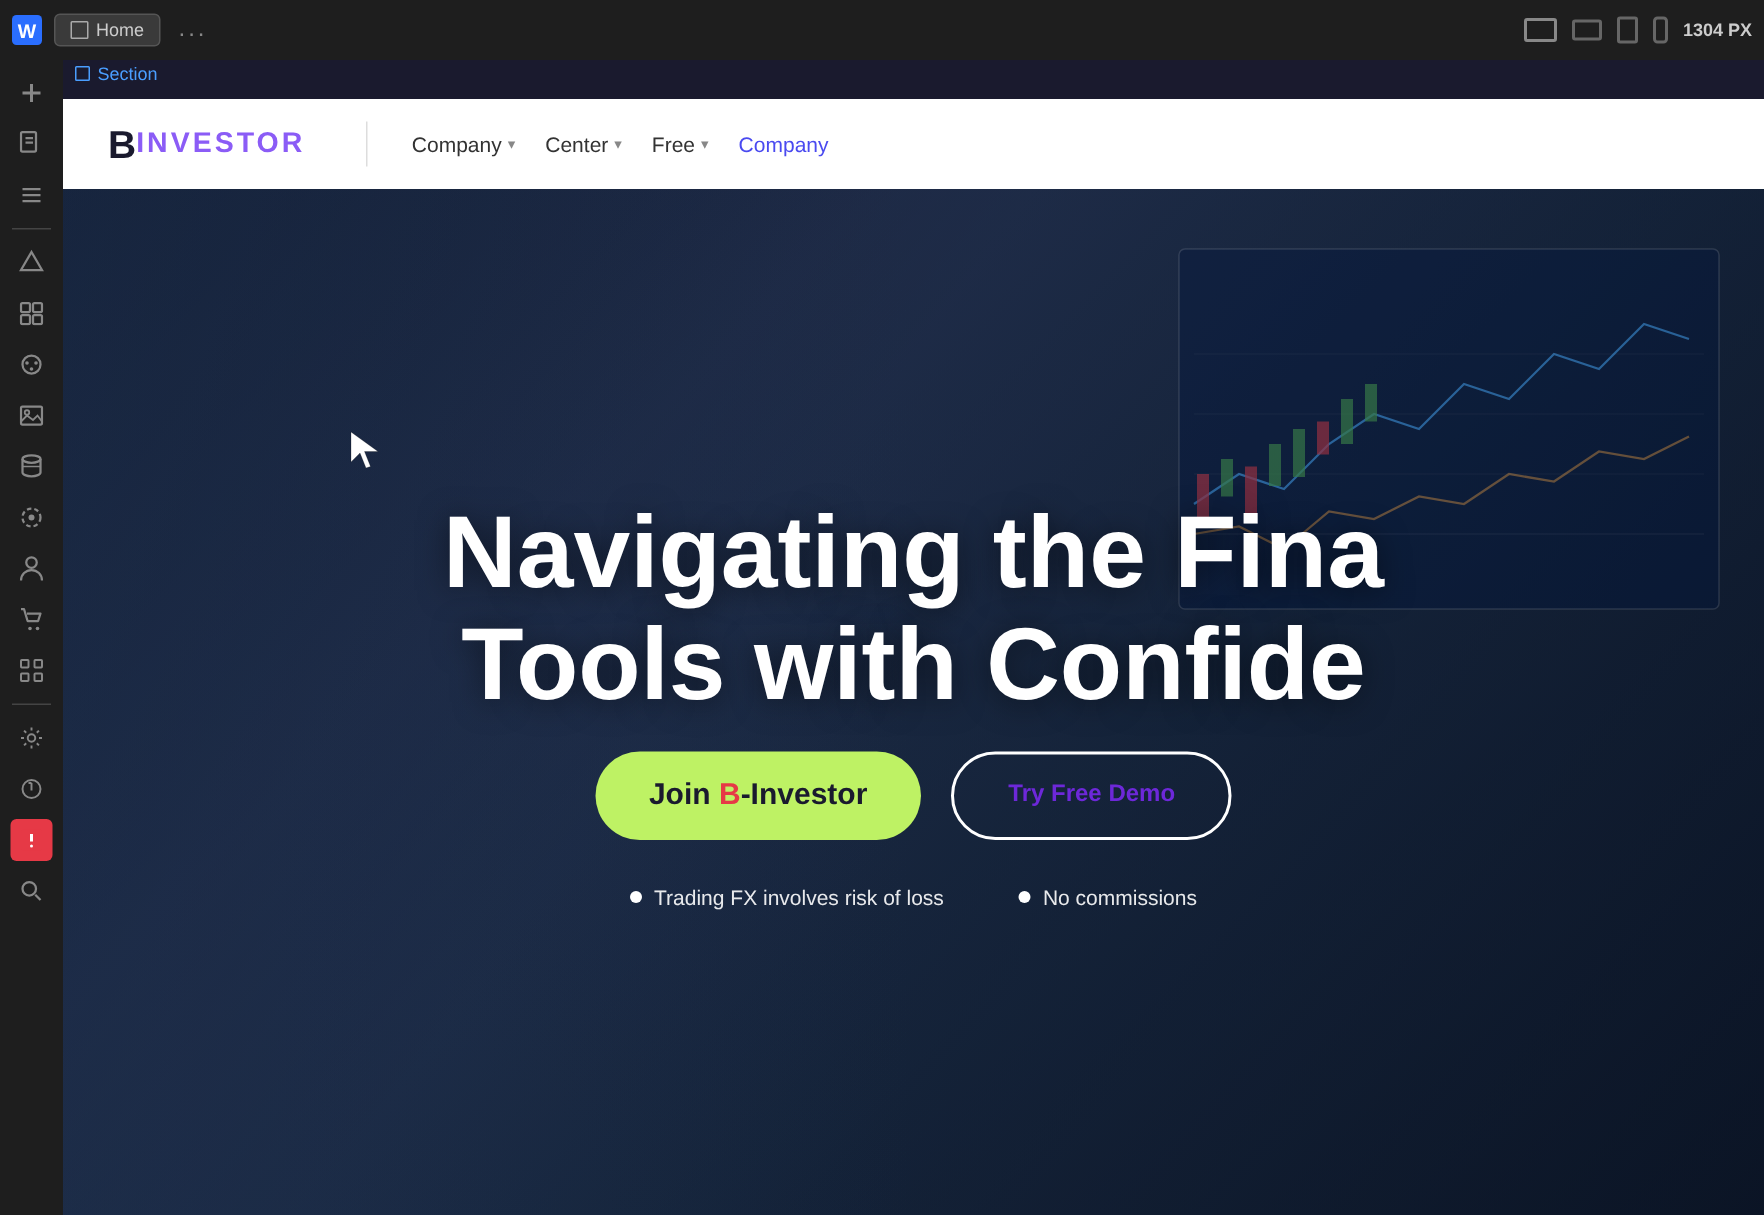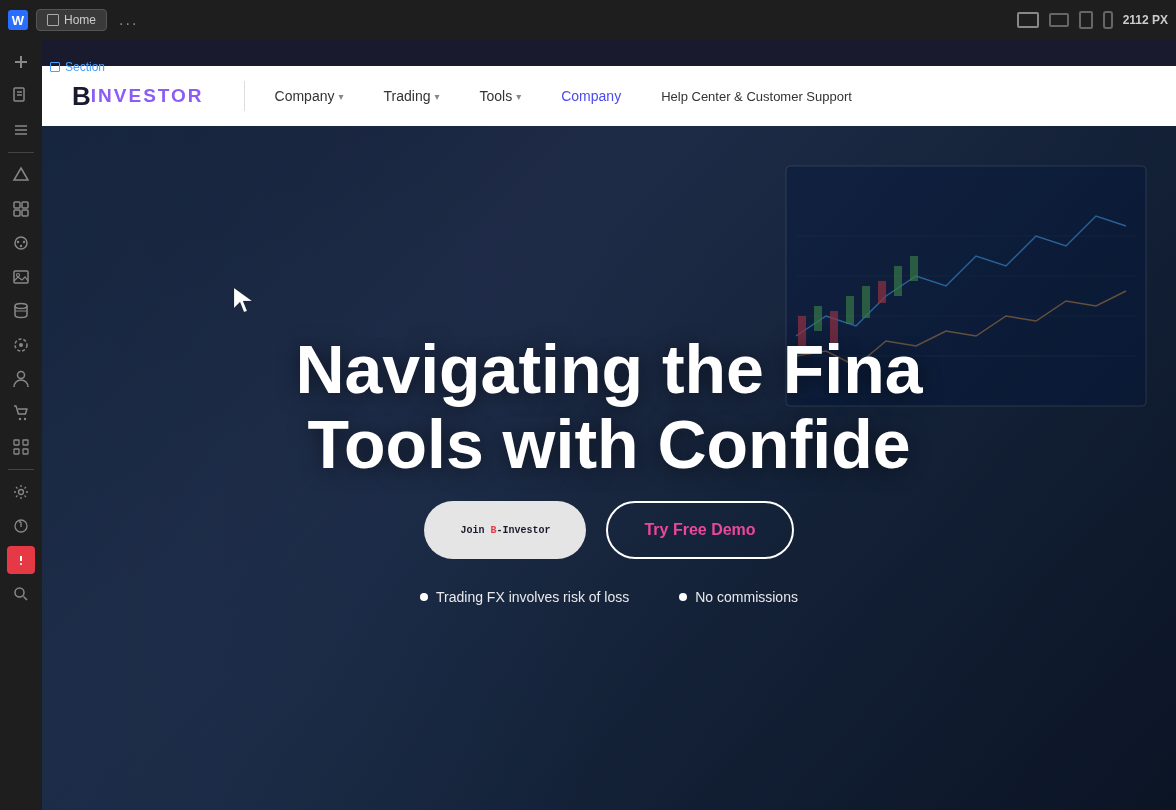--- a/index.html
+++ b/index.html
@@ -83,21 +83,21 @@
     .sidebar-divider {
       width: 60%;
       height: 1px;
       background: #444;
       margin: 2px 0;
     }
 
     
     .section-bar {
       position: absolute;
-      top: 54px;
+      top: 36px;
       left: 42px;
       right: 0;
       height: 26px;
       background: transparent;
       display: flex;
       align-items: center;
       padding: 0 8px;
       z-index: 50;
     }
     .section-label {
@@ -148,21 +148,21 @@
     }
     .nav-divider {
       width: 1px;
       height: 30px;
       background: #ddd;
       margin: 0 20px;
     }
     .nav-links {
       display: flex;
       align-items: center;
-      gap: 20px;
+      gap: 0;
     }
     .nav-item {
       display: flex;
       align-items: center;
       gap: 4px;
       color: #333;
       font-size: 14px;
       font-weight: 500;
       padding: 6px 10px;
       cursor: pointer;
@@ -220,38 +220,37 @@
       color: rgba(255,255,255,0.85);
       margin-bottom: 40px;
       max-width: 600px;
     }
     .hero-buttons {
       display: flex;
       gap: 20px;
       margin-bottom: 30px;
     }
     .btn-primary {
-      background: #e5e5e5;
+      background: #bef264;
       color: #1a1a2e;
       border: none;
       border-radius: 50px;
       padding: 18px 36px;
-      font-size: 10px;
+      font-size: 20px;
       font-weight: 600;
       cursor: pointer;
       white-space: nowrap;
-      font-family: Liberation Mono, monospace;
     }
     .btn-primary span.highlight {
       color: #e63946;
       font-weight: 700;
     }
     .btn-outline {
       background: transparent;
-      color: #ec4899;
+      color: #6d28d9;
       border: 2px solid #fff;
       border-radius: 50px;
       padding: 18px 36px;
       font-size: 16px;
       font-weight: 600;
       cursor: pointer;
       white-space: nowrap;
     }
     .hero-badges {
       display: flex;
@@ -310,21 +309,21 @@
   <div class="top-bar-controls">
 
     <div style="width:22px;height:16px;border:2px solid #888;border-radius:2px;display:inline-block;"></div>
 
     <div style="width:20px;height:14px;border:2px solid #666;border-radius:2px;display:inline-block;"></div>
 
     <div style="width:14px;height:18px;border:2px solid #666;border-radius:2px;display:inline-block;"></div>
 
     <div style="width:10px;height:18px;border:2px solid #666;border-radius:3px;display:inline-block;"></div>
 
-    <span class="px-display">2112 PX</span>
+    <span class="px-display">1304 PX</span>
   </div>
 </div>
 
 <div class="left-sidebar">
   <div class="sidebar-icon">
     <svg width="16" height="16" viewBox="0 0 16 16" fill="none">
       <line x1="8" y1="2" x2="8" y2="14" stroke="#888" stroke-width="2"></line>
       <line x1="2" y1="8" x2="14" y2="8" stroke="#888" stroke-width="2"></line>
     </svg>
   </div>
@@ -454,32 +453,29 @@
     </div>
 
     <div class="nav-divider"></div>
 
     <div class="nav-links">
       <div class="nav-item">
         <span>Company</span>
         <span class="nav-chevron">▾</span>
       </div>
       <div class="nav-item">
-        <span>Trading</span>
+        <span>Center</span>
         <span class="nav-chevron">▾</span>
       </div>
       <div class="nav-item">
-        <span>Tools</span>
+        <span>Free</span>
         <span class="nav-chevron">▾</span>
       </div>
       <div class="nav-partners">
         <span>Company</span>
-      </div>
-      <div class="nav-support">
-        <span>Help Center &amp; Customer Support</span>
       </div>
     </div>
   </div>
 
   <div class="hero-section">
     <div class="hero-bg"></div>
 
     <div style="position:absolute;top:0;left:0;right:0;bottom:0;background:linear-gradient(125deg, rgba(15,25,45,0.7) 0%, rgba(20,35,60,0.5) 40%, rgba(10,20,40,0.65) 100%);"></div>
 
     <div style="position:absolute;bottom:0;left:0;width:50%;height:100%;background:linear-gradient(90deg, rgba(30,50,80,0.4) 0%, transparent 100%);"></div>

